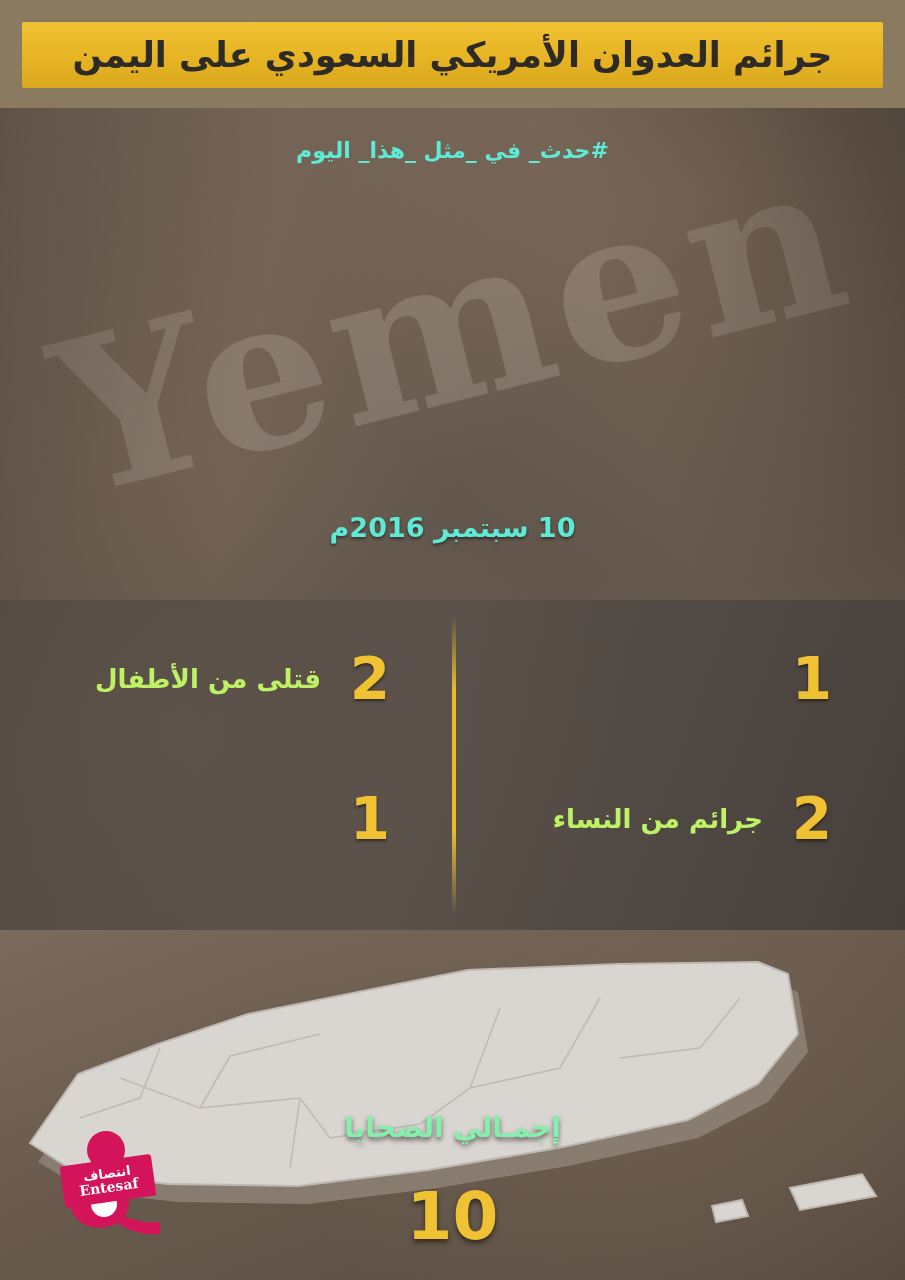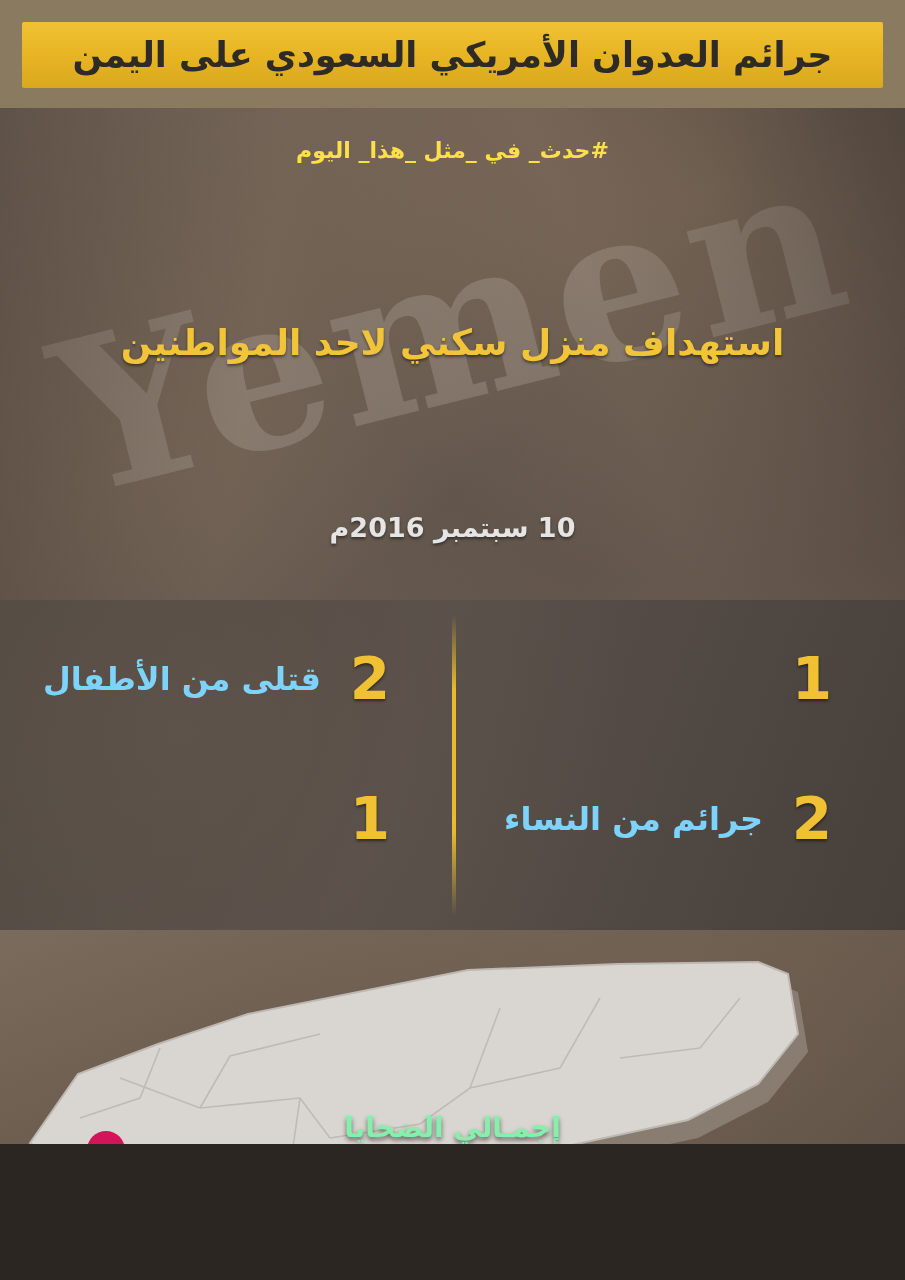--- a/index.html
+++ b/index.html
@@ -6,21 +6,21 @@
     margin: 0;
     padding: 0;
     background: #2b2622;
   }
   body {
     font-family: "DejaVu Sans", "Liberation Sans", sans-serif;
   }
   .poster {
     position: relative;
     width: 905px;
-    height: 1144px;
+    height: 1280px;
     overflow: hidden;
     background: #6e6257;
   }
 
   
   .header-band {
     position: absolute;
     top: 0; left: 0;
     width: 905px;
     height: 108px;
@@ -86,21 +86,21 @@
     white-space: nowrap;
   }
   .hashtag {
     position: absolute;
     top: 138px;
     left: 0;
     width: 905px;
     text-align: center;
     font-size: 22px;
     font-weight: bold;
-    color: #fde047;
+    color: #5eead4;
     direction: rtl;
   }
   .headline {
     position: absolute;
     top: 322px;
     left: 0;
     width: 905px;
     text-align: center;
     font-size: 36px;
     font-weight: bold;
@@ -121,21 +121,21 @@
     text-shadow: 0 2px 3px rgba(0,0,0,0.45);
   }
   .date {
     position: absolute;
     top: 512px;
     left: 0;
     width: 905px;
     text-align: center;
     font-size: 27px;
     font-weight: bold;
-    color: #e5e5e5;
+    color: #5eead4;
     direction: rtl;
     text-shadow: 0 2px 3px rgba(0,0,0,0.45);
   }
 
   
   .stats-section {
     position: absolute;
     top: 600px; left: 0;
     width: 905px;
     height: 330px;
@@ -162,23 +162,23 @@
   .stat .num {
     font-size: 58px;
     font-weight: bold;
     color: #f0c233;
     line-height: 1;
     text-shadow: 0 2px 3px rgba(0,0,0,0.5);
     min-width: 46px;
     text-align: center;
   }
   .stat .lbl {
-    font-size: 32px;
-    font-weight: bold;
-    color: #7dd3fc;
+    font-size: 26px;
+    font-weight: bold;
+    color: #bef264;
     white-space: nowrap;
   }
   .stat-0 { top: 650px; right: 70px; }
   .stat-1 { top: 790px; right: 70px; }
   .stat-2 { top: 650px; right: 512px; }
   .stat-3 { top: 790px; right: 512px; }
 
   
   .bottom-section {
     position: absolute;
@@ -264,21 +264,20 @@
     <div class="header-bar">
       <div class="header-title">جرائم العدوان الأمريكي السعودي على اليمن</div>
     </div>
   </div>
 
   <div class="top-section">
     <div class="watermark">Yemen</div>
   </div>
 
   <div class="hashtag">#حدث_ في _مثل _هذا_ اليوم</div>
-  <div class="headline">استهداف منزل سكني لاحد المواطنين</div>
   <div class="date">10 سبتمبر 2016م</div>
 
   <div class="stats-section"></div>
   <div class="stats-divider"></div>
 
   <div class="stat stat-0">
     <span class="num">1</span>
   </div>
   <div class="stat stat-1">
     <span class="num">2</span>

